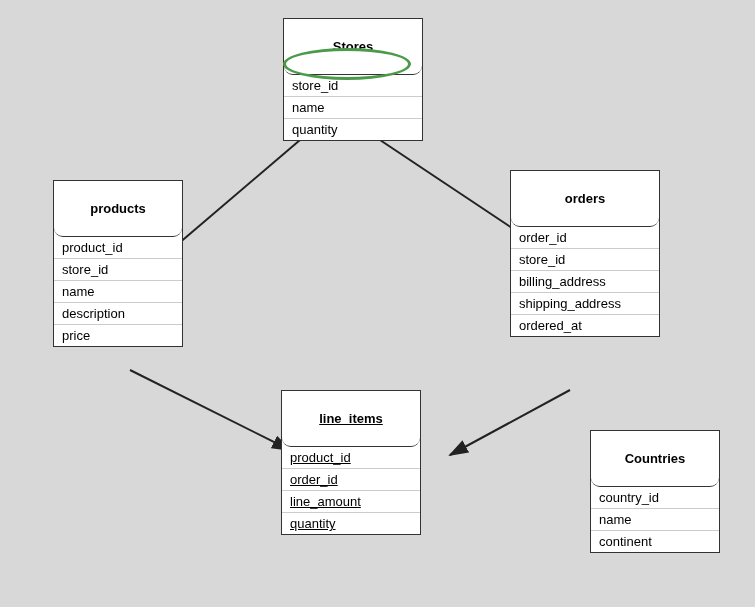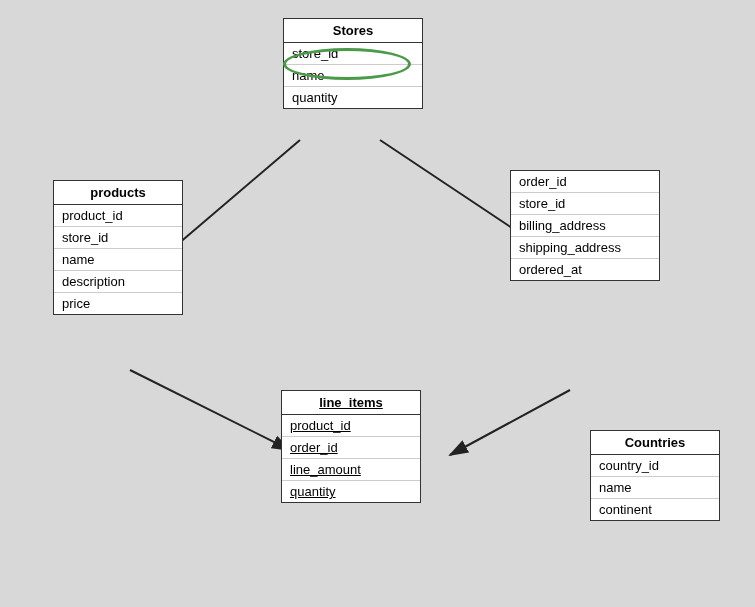--- a/index.html
+++ b/index.html
@@ -15,24 +15,25 @@
 
     .db-table {
       position: absolute;
       background: white;
       border: 1.5px solid #333;
       min-width: 130px;
     }
 
     .db-table .table-header {
       background: white;
-      padding: 4px 8px;
+      padding: 20px 8px;
       font-weight: bold;
       text-align: center;
       border-bottom: 1.5px solid #333;
+      border-radius: 9px;
     }
 
     .db-table .table-field {
       padding: 3px 8px;
       border-bottom: 1px solid #ccc;
     }
 
     .db-table .table-field:last-child {
       border-bottom: none;
     }
@@ -93,20 +94,21 @@
 <div class="db-table" style="left: 30px; top: 180px; min-width: 130px; margin-left: 23px;">
   <div class="table-header">products</div>
   <div class="table-field">product_id</div>
   <div class="table-field">store_id</div>
   <div class="table-field">name</div>
   <div class="table-field">description</div>
   <div class="table-field">price</div>
 </div>
 
 <div class="db-table" style="left: 510px; top: 170px; min-width: 150px;">
+  <div class="table-header">orders</div>
   <div class="table-field">order_id</div>
   <div class="table-field">store_id</div>
   <div class="table-field">billing_address</div>
   <div class="table-field">shipping_address</div>
   <div class="table-field">ordered_at</div>
 </div>
 
 <div class="db-table" style="left: 281px; top: 390px; min-width: 140px; text-decoration: underline;">
   <div class="table-header">line_items</div>
   <div class="table-field">product_id</div>

